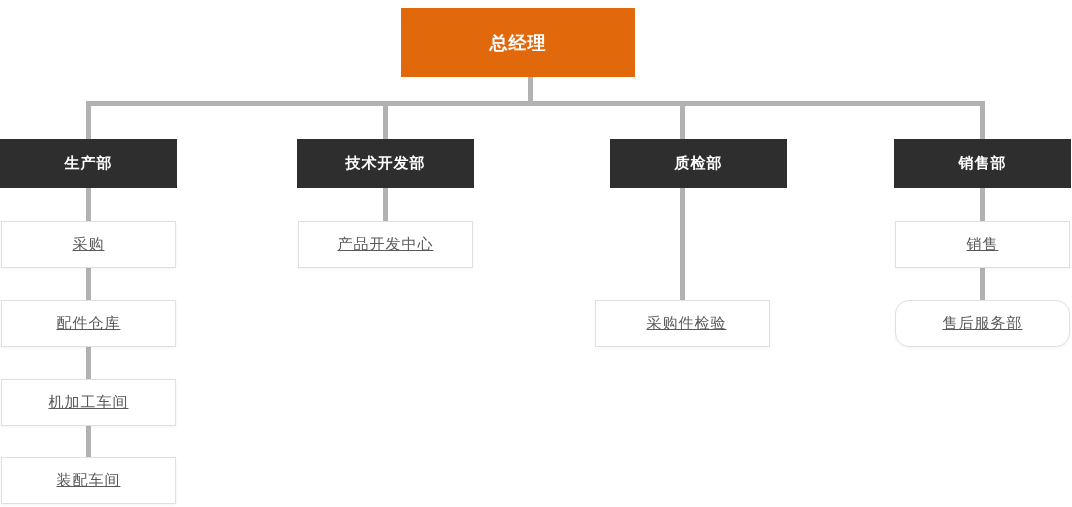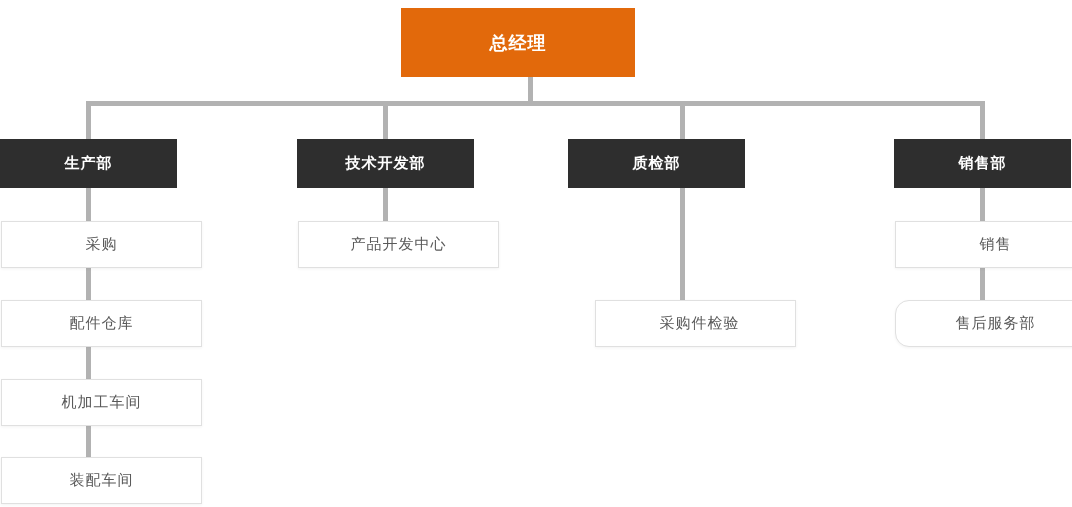--- a/index.html
+++ b/index.html
@@ -52,52 +52,53 @@
     font-weight: bold;
     display: flex;
     align-items: center;
     justify-content: center;
     z-index: 2;
     letter-spacing: 1px;
   }
   
   .child-node {
     position: absolute;
-    width: 201px;
+    width: 175px;
     height: 47px;
     background: var(--child-bg, #FFFFFF);
     border: 1px solid var(--child-border, #E0E0E0);
     box-sizing: border-box;
     box-shadow: 0 1px 3px rgba(0,0,0,0.05);
     color: var(--child-text, #595959);
     font-size: 15px;
     display: flex;
     align-items: center;
     justify-content: center;
     z-index: 2;
     letter-spacing: 1px;
+    text-decoration: underline;
   }
 </style>
 </head>
 <body>
 
 <div class="canvas">
 
   <div class="vline" style="left:528px; top:69px;  height:37px;"></div>
   <div class="hline" style="left:86px;  top:101px; width:899px;"></div>
   <div class="vline" style="left:86px;  top:104px; height:358px;"></div>
   <div class="vline" style="left:383px; top:104px; height:122px;"></div>
   <div class="vline" style="left:680px; top:104px; height:201px;"></div>
   <div class="vline" style="left:980px; top:104px; height:201px;"></div>
 
   <div class="root-node">总经理</div>
 
   <div class="dept-node" style="left:0px;">生产部</div>
   <div class="dept-node" style="left:297px;">技术开发部</div>
-  <div class="dept-node" style="left:568px;">质检部</div>
+  <div class="dept-node" style="left:610px;">质检部</div>
   <div class="dept-node" style="left:894px;">销售部</div>
 
   <div class="child-node" style="left:1px; top:221px;">采购</div>
   <div class="child-node" style="left:1px; top:300px;">配件仓库</div>
   <div class="child-node" style="left:1px; top:379px;">机加工车间</div>
   <div class="child-node" style="left:1px; top:457px;">装配车间</div>
 
   <div class="child-node" style="left:298px; top:221px;">产品开发中心</div>
 
   <div class="child-node" style="left:595px; top:300px;padding-left:8px;">采购件检验</div>

